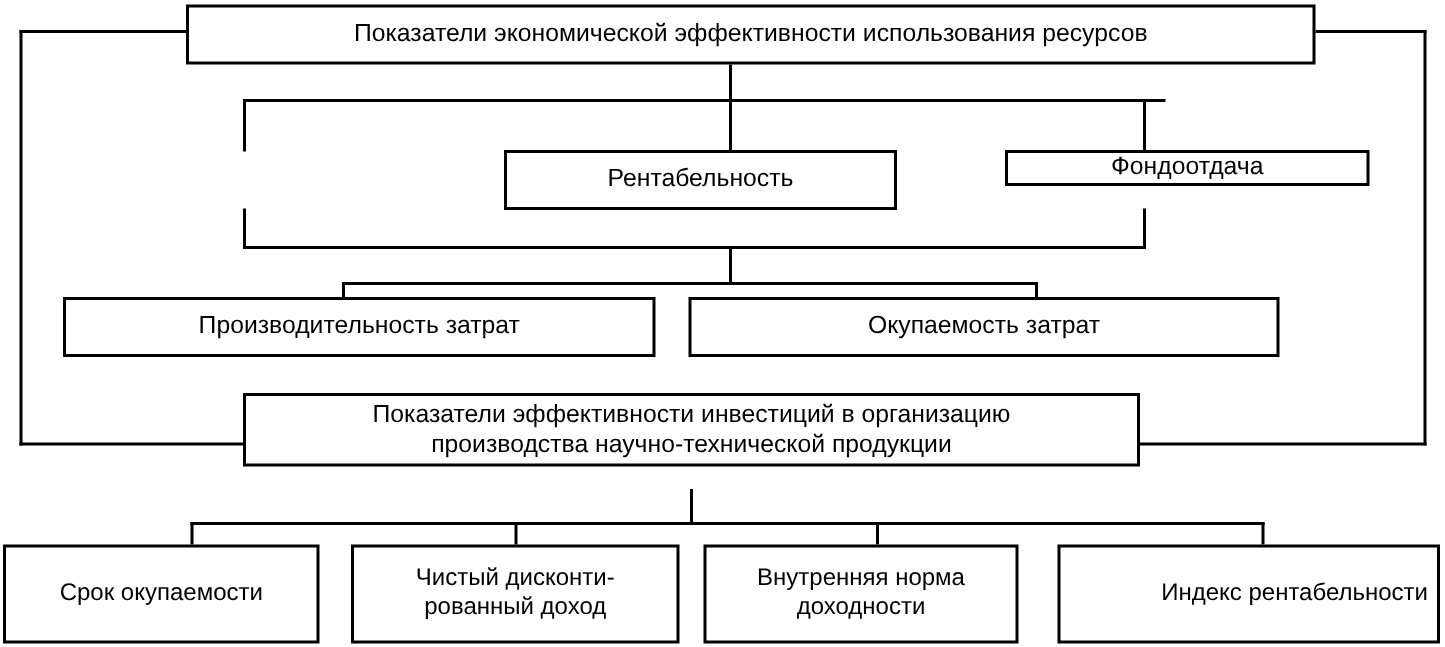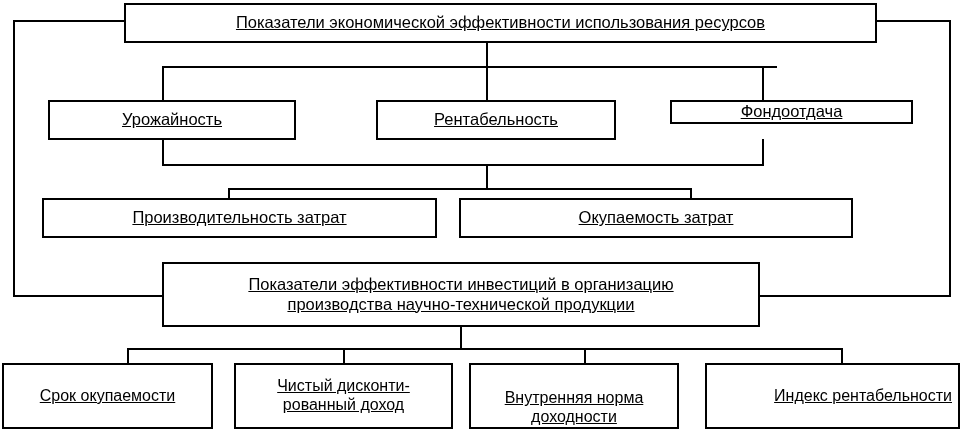--- a/index.html
+++ b/index.html
@@ -14,21 +14,20 @@
     position:absolute;
     box-sizing:border-box;
     border:2px solid #000000;
     background:#ffffff;
     display:flex;
     align-items:center;
     justify-content:center;
     text-align:center;
     color:#000000;
     z-index:3;
-    text-decoration:underline;
   }
   .node .lbl{
     display:block;
     line-height:1.18;
     padding:0 6px;
     white-space:pre-line;
   }
   .t-root{font-size:16.5px;}
   .t-mid{font-size:16.5px;}
   .t-leaf{font-size:16px;}
@@ -56,24 +55,21 @@
   <div class="node t-root" style="left:124px;top:3px;width:753px;height:40px;">
     <span class="lbl">Показатели экономической эффективности использования ресурсов</span>
   </div>
 
   <div class="ln v" style="left:486px;top:41px;height:27px;"></div>
   <div class="ln h" style="left:162px;top:66px;width:615px;"></div>
   <div class="ln v" style="left:162px;top:66px;height:35px;"></div>
   <div class="ln v" style="left:486px;top:66px;height:35px;"></div>
   <div class="ln v" style="left:762px;top:66px;height:35px;"></div>
 
-  <div class="node t-mid" style="left:48px;top:100px;width:248px;height:40px;">
-    <span class="lbl">Урожайность</span>
-  </div>
-  <div class="node t-mid" style="left:376px;top:100px;width:240px;height:40px;">
+  <div class="node t-mid" style="left:336px;top:100px;width:262px;height:40px;">
     <span class="lbl">Рентабельность</span>
   </div>
   <div class="node t-mid" style="left:670px;top:100px;width:243px;height:24px;">
     <span class="lbl">Фондоотдача</span>
   </div>
 
   <div class="ln v" style="left:162px;top:139px;height:27px;"></div>
   <div class="ln v" style="left:762px;top:139px;height:27px;"></div>
   <div class="ln h" style="left:162px;top:164px;width:602px;"></div>
 
@@ -82,40 +78,40 @@
   <div class="ln v" style="left:228px;top:188px;height:12px;"></div>
   <div class="ln v" style="left:690px;top:188px;height:12px;"></div>
 
   <div class="node t-mid" style="left:42px;top:198px;width:395px;height:40px;">
     <span class="lbl">Производительность затрат</span>
   </div>
   <div class="node t-mid" style="left:459px;top:198px;width:394px;height:40px;">
     <span class="lbl">Окупаемость затрат</span>
   </div>
 
-  <div class="node t-mid" style="left:162px;top:262px;width:598px;height:65px;">
+  <div class="node t-mid" style="left:162px;top:262px;width:598px;height:49px;">
     <span class="lbl">Показатели эффективности инвестиций в организацию
 производства научно-технической продукции</span>
   </div>
 
   <div class="ln v" style="left:460px;top:326px;height:24px;"></div>
   <div class="ln h" style="left:127px;top:348px;width:716px;"></div>
   <div class="ln v" style="left:127px;top:348px;height:16px;"></div>
   <div class="ln v" style="left:343px;top:348px;height:16px;"></div>
   <div class="ln v" style="left:584px;top:348px;height:16px;"></div>
   <div class="ln v" style="left:841px;top:348px;height:16px;"></div>
 
   <div class="node t-leaf" style="left:2px;top:363px;width:211px;height:66px;">
     <span class="lbl">Срок окупаемости</span>
   </div>
   <div class="node t-leaf" style="left:234px;top:363px;width:219px;height:66px;text-align:center;">
     <span class="lbl">Чистый дисконти-
 рованный доход</span>
   </div>
-  <div class="node t-leaf" style="left:469px;top:363px;width:210px;height:66px;align-items:flex-end;">
+  <div class="node t-leaf" style="left:469px;top:363px;width:210px;height:66px;">
     <span class="lbl">Внутренняя норма
 доходности</span>
   </div>
   <div class="node t-leaf" style="left:705px;top:363px;width:255px;height:66px;justify-content:flex-end;">
     <span class="lbl">Индекс рентабельности</span>
   </div>
 
 </div>
 
 </body></html>

